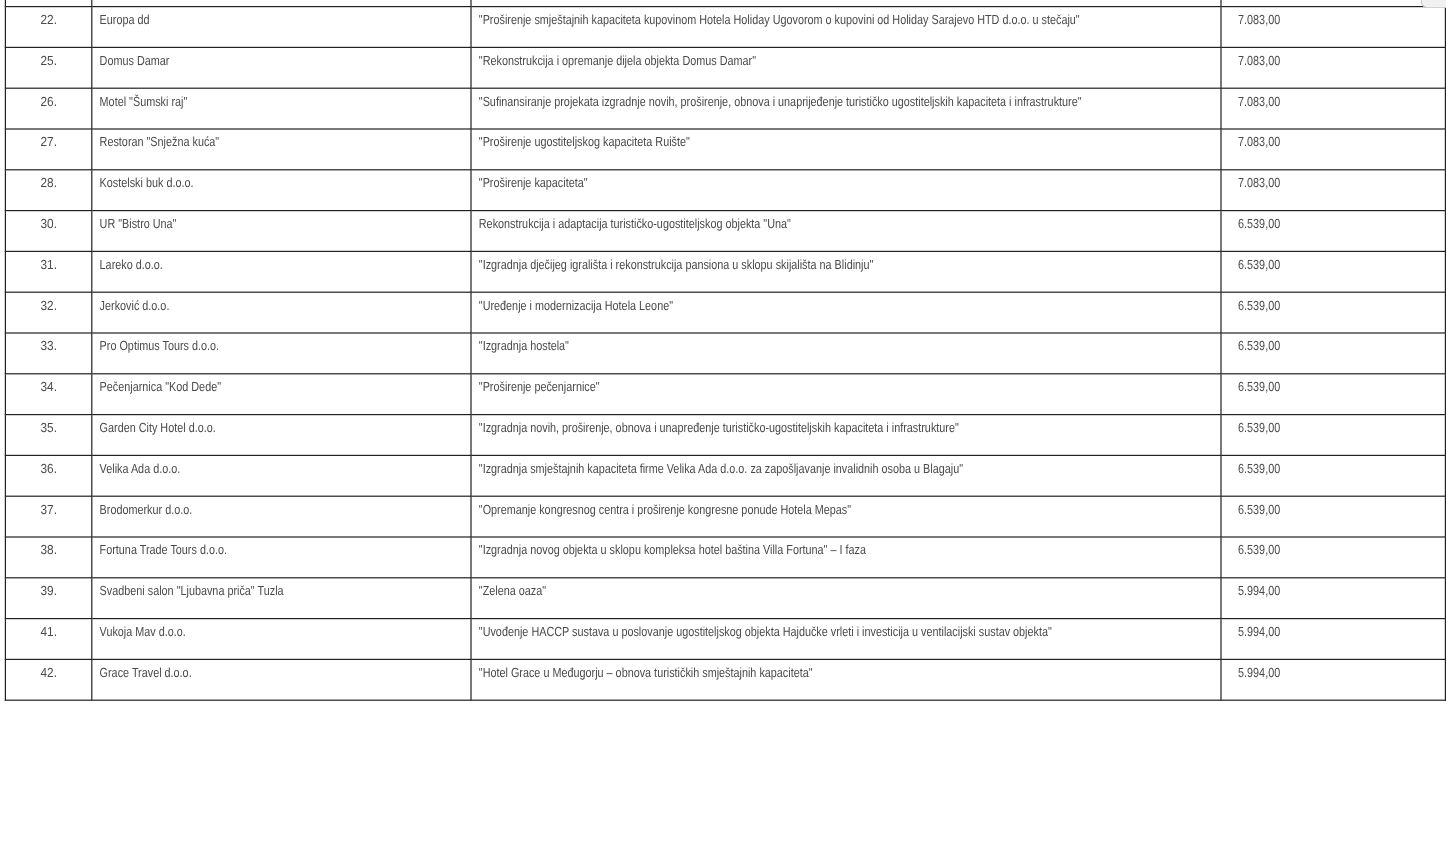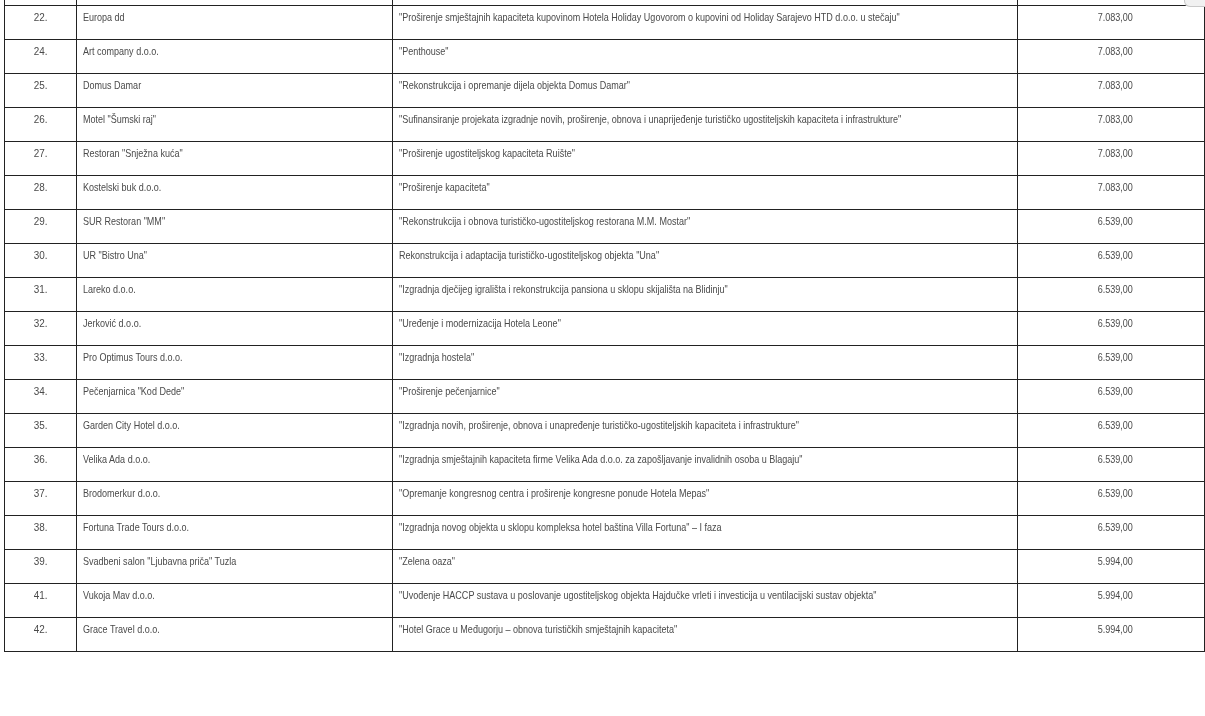--- a/index.html
+++ b/index.html
@@ -28,21 +28,21 @@
   }
   tr.row td { height: 34px; }
   tr.spacer td { height: 8px; padding: 0; }
 
   .col-num  { width: 80px; }
   .col-app  { width: 335px; }
   .col-proj { width: 570px; }
   .col-amt  { width: 209px; }
 
   td.c-num { text-align: center; }
-  td.c-amt { text-align: center; }
+  td.c-amt { text-align: left; }
 
   td span.txt {
     display: inline-block;
     white-space: nowrap;
     transform: scaleX(0.82);
   }
   td.c-app span.txt, td.c-proj span.txt { transform-origin: 0 0; }
   td.c-amt span.txt { transform-origin: 100% 0; }
   td.c-num span.txt { transform-origin: 50% 0; transform: scaleX(0.9); }
 
@@ -77,26 +77,20 @@
       </tr>
 
   <tr class="row">
     <td class="c-num"><span class="txt">22.</span></td>
     <td class="c-app"><span class="txt">Europa dd</span></td>
     <td class="c-proj"><span class="txt">"Proširenje smještajnih kapaciteta kupovinom Hotela Holiday Ugovorom o kupovini od Holiday Sarajevo HTD d.o.o. u stečaju"</span></td>
     <td class="c-amt"><span class="txt">7.083,00</span></td>
   </tr>
 
 
-  <tr class="row">
-    <td class="c-num"><span class="txt">24.</span></td>
-    <td class="c-app"><span class="txt">Art company d.o.o.</span></td>
-    <td class="c-proj"><span class="txt">"Penthouse"</span></td>
-    <td class="c-amt"><span class="txt">7.083,00</span></td>
-  </tr>
 
   <tr class="row">
     <td class="c-num"><span class="txt">25.</span></td>
     <td class="c-app"><span class="txt">Domus Damar</span></td>
     <td class="c-proj"><span class="txt">"Rekonstrukcija i opremanje dijela objekta Domus Damar"</span></td>
     <td class="c-amt"><span class="txt">7.083,00</span></td>
   </tr>
 
   <tr class="row">
     <td class="c-num"><span class="txt">26.</span></td>
@@ -112,26 +106,20 @@
     <td class="c-amt"><span class="txt">7.083,00</span></td>
   </tr>
 
   <tr class="row">
     <td class="c-num"><span class="txt">28.</span></td>
     <td class="c-app"><span class="txt">Kostelski buk d.o.o.</span></td>
     <td class="c-proj"><span class="txt">"Proširenje kapaciteta"</span></td>
     <td class="c-amt"><span class="txt">7.083,00</span></td>
   </tr>
 
-  <tr class="row">
-    <td class="c-num"><span class="txt">29.</span></td>
-    <td class="c-app"><span class="txt">SUR Restoran "MM"</span></td>
-    <td class="c-proj"><span class="txt">"Rekonstrukcija i obnova turističko-ugostiteljskog restorana M.M. Mostar"</span></td>
-    <td class="c-amt"><span class="txt">6.539,00</span></td>
-  </tr>
 
   <tr class="row">
     <td class="c-num"><span class="txt">30.</span></td>
     <td class="c-app"><span class="txt">UR "Bistro Una"</span></td>
     <td class="c-proj"><span class="txt">Rekonstrukcija i adaptacija turističko-ugostiteljskog objekta "Una"</span></td>
     <td class="c-amt"><span class="txt">6.539,00</span></td>
   </tr>
 
   <tr class="row">
     <td class="c-num"><span class="txt">31.</span></td>

